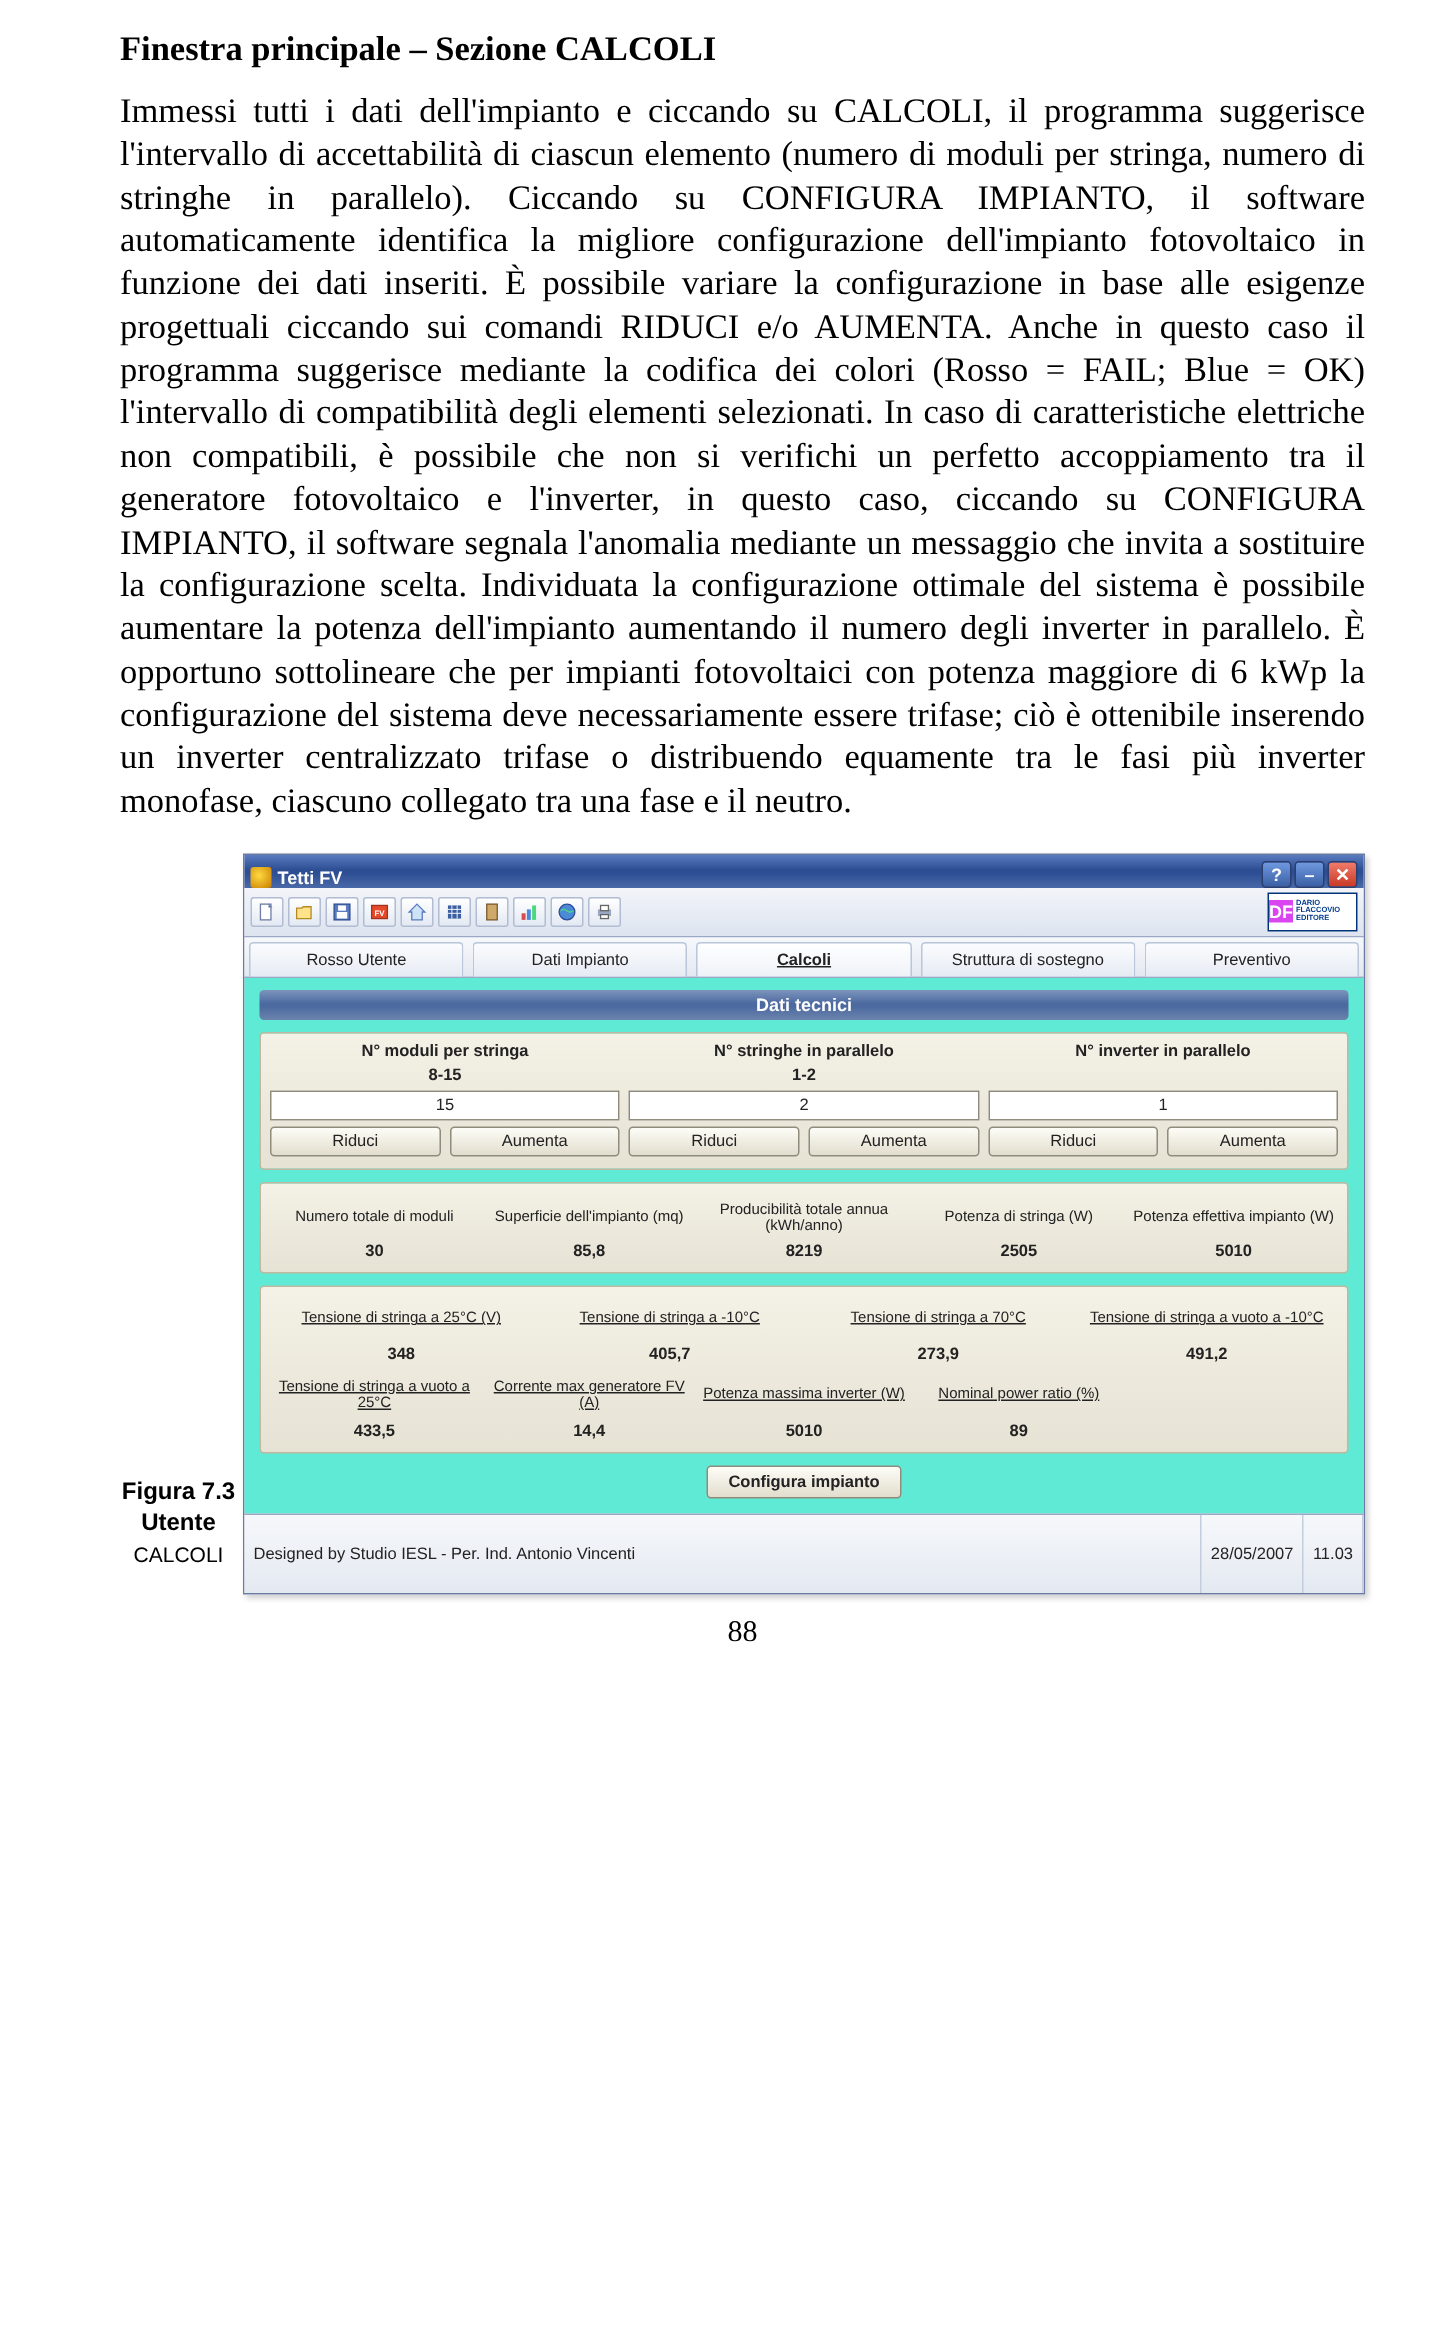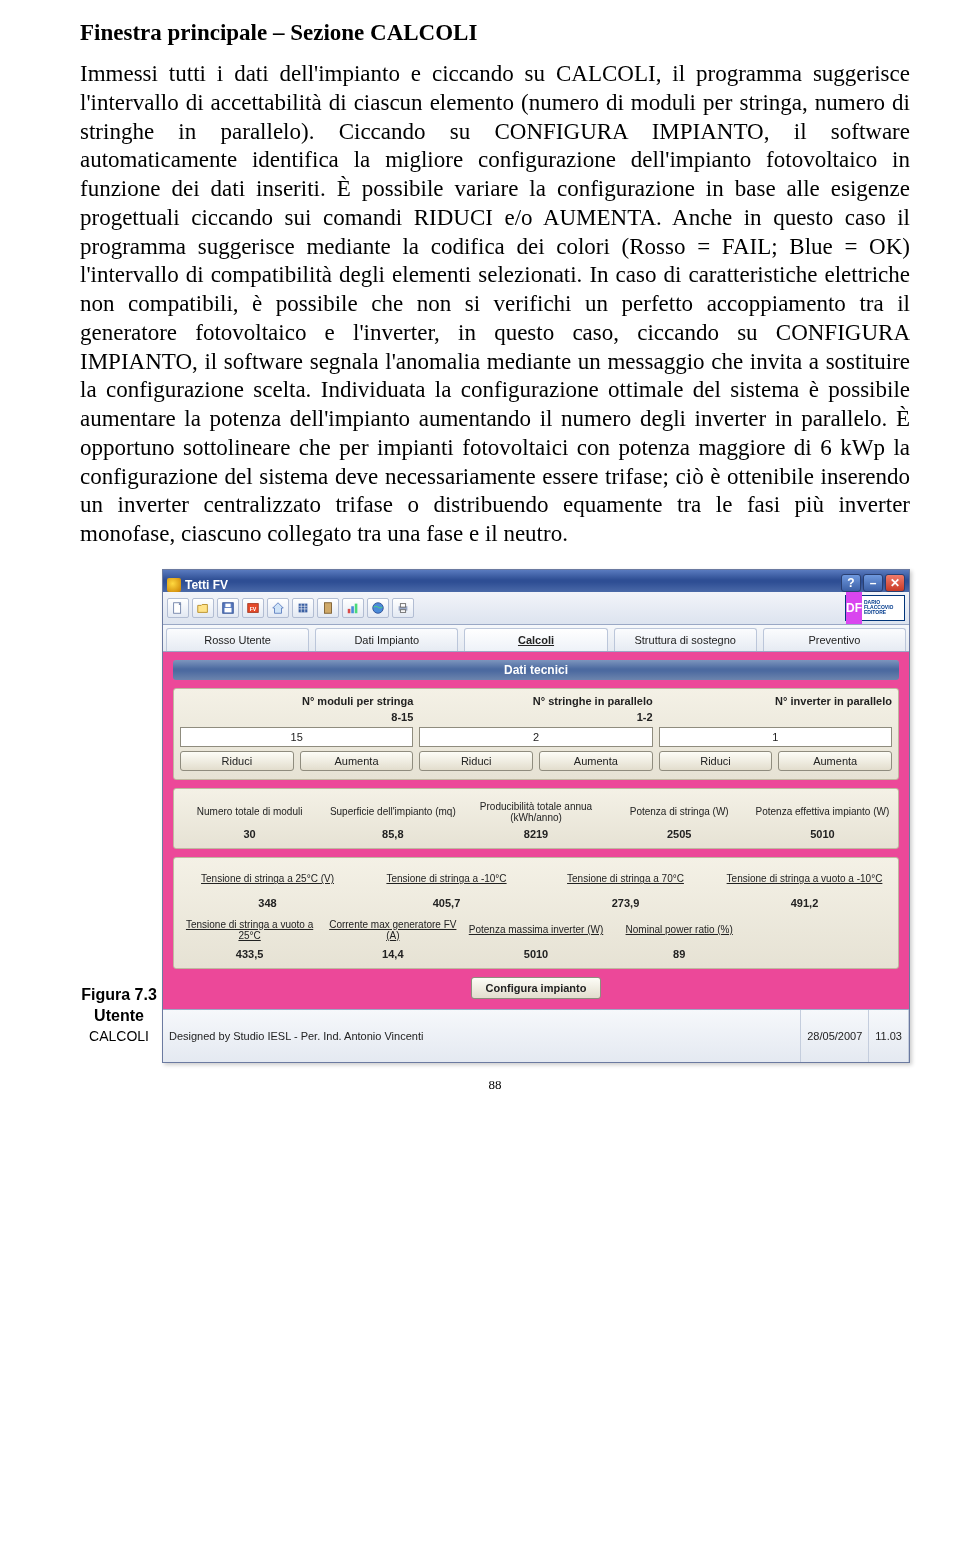--- a/index.html
+++ b/index.html
@@ -29,21 +29,21 @@
     width: 78px;
     font-family: Arial, Helvetica, sans-serif;
     font-size: 16px;
     line-height: 1.3;
     text-align: center;
     padding-bottom: 18px;
     flex-shrink: 0;
   }
   .caption .b { font-weight: bold; }
   .caption .sm { font-size: 14px; }
-  .pagenum { text-align:center; font-size:13px; margin-top:14px; }
+  .pagenum { text-align:center; font-size:20px; margin-top:14px; }
 
   
   .app {
     width: 752px;
     font-family: Tahoma, Arial, sans-serif;
     font-size: 11px;
     color: #222;
     border: 1px solid #6b7aa0;
     box-shadow: 2px 2px 4px rgba(0,0,0,0.2);
   }
@@ -91,62 +91,62 @@
   }
   .tbi svg { width:14px; height:14px; }
   .logo {
     width:60px; height:26px;
     border:1px solid #00347a;
     background:#fff;
     display:flex; align-items:center; justify-content:center;
     gap:2px;
   }
   .logo-df {
-    width:22px;height:32px;background:#d946ef;color:#fff;
+    width:22px;height:15px;background:#d946ef;color:#fff;
     font-weight:bold;font-size:12px;display:flex;align-items:center;justify-content:center;
   }
   .logo-txt { font-size:5px; line-height:1.05; color:#003a8c; font-weight:bold; letter-spacing:0;}
   .section-tabs {
     display:flex;
     border-bottom:1px solid #9aa8c5;
     background: linear-gradient(#f6f8fb,#e4e9f1);
   }
   .tabbtn {
     flex:1;
     text-align:center;
     padding:5px 2px;
     border:1px solid #bbc6da;
     border-bottom:none;
     margin:3px 3px 0;
     background: linear-gradient(#fbfcfe,#e6ebf3);
     border-radius:3px 3px 0 0;
   }
   .tabbtn.active { font-weight:bold; text-decoration: underline; background:linear-gradient(#fff,#eef2f8);}
   .client {
-    background:#ec4899;
+    background:#5eead4;
     padding:8px 10px 10px;
   }
   .banner {
     background: linear-gradient(#7d95bd,#4c6aa0 45%,#4c6aa0 55%,#6c84ad);
     color:#fff;
     font-weight:bold;
     text-align:center;
     font-size:12px;
     padding:3px;
     border-radius:3px;
   }
   .panel {
     margin-top:8px;
     background: linear-gradient(#f4f1e6,#e6e2d4);
     border:1px solid #bfb8a0;
     border-radius:3px;
     padding:6px 6px 8px;
   }
   .row3 { display:flex; gap:6px; }
-  .col { flex:1; display:flex; flex-direction:column; align-items:flex-end; gap:4px; }
+  .col { flex:1; display:flex; flex-direction:column; align-items:center; gap:4px; }
   .lbl { font-weight:bold; font-size:11px; }
   .rng { font-weight:bold; font-size:11px; }
   .numbox {
     width:100%;
     border:1px solid #8f8c7e;
     background:#fff;
     text-align:center;
     padding:3px 0;
     font-size:11px;
   }

